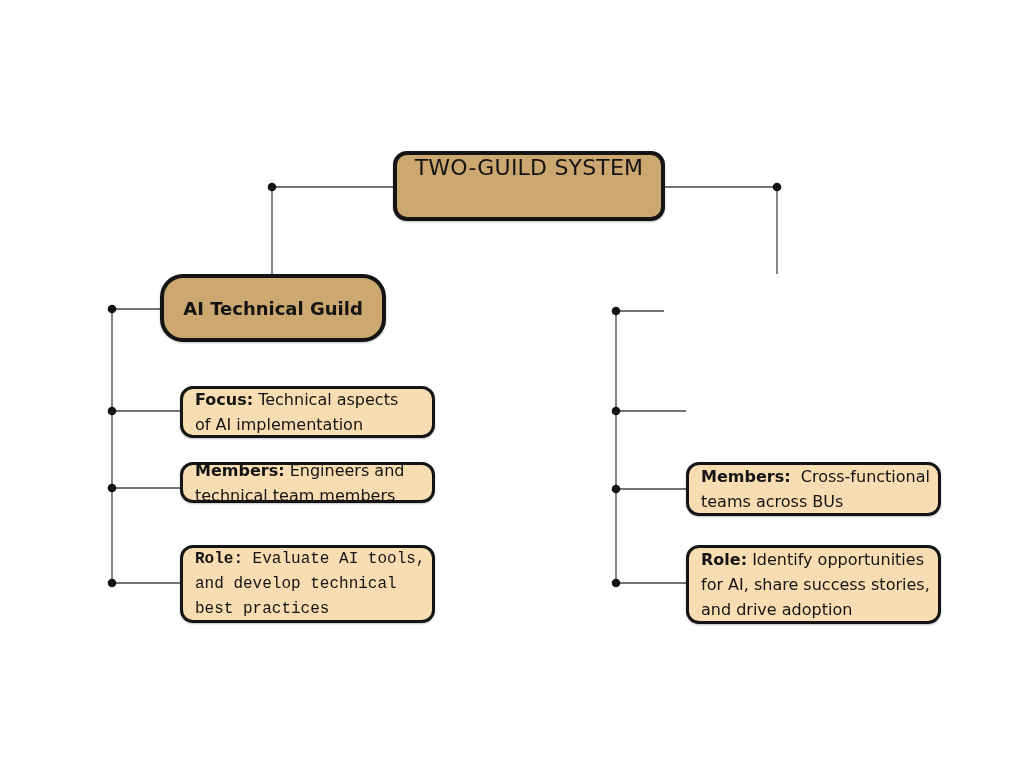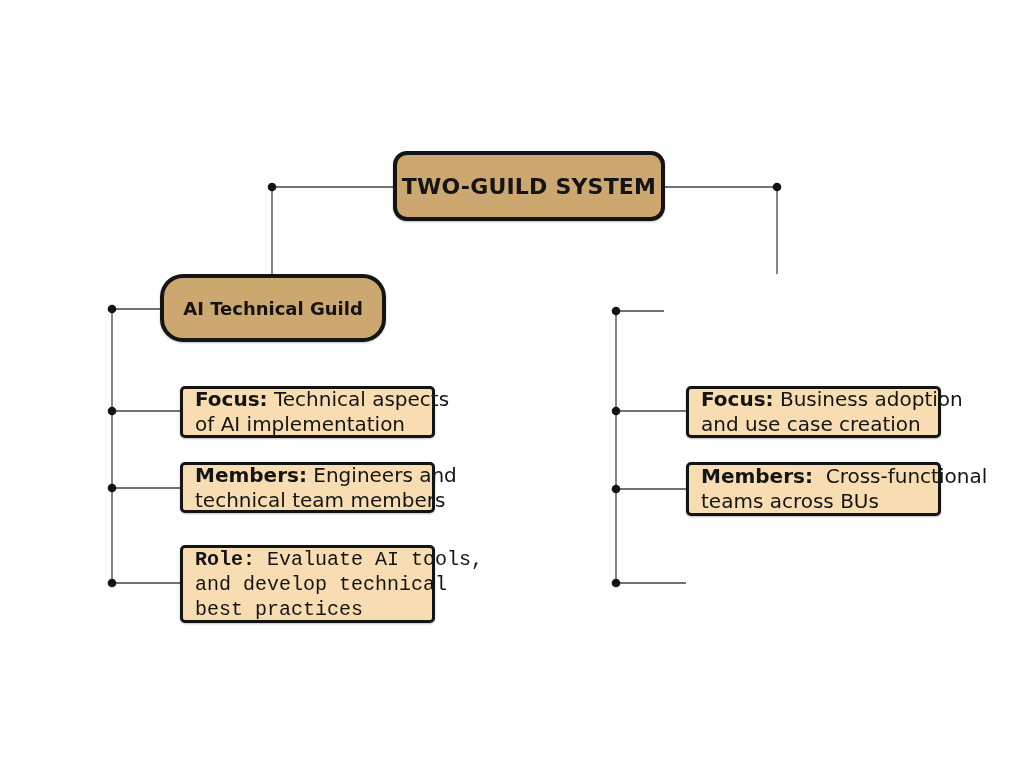--- a/index.html
+++ b/index.html
@@ -26,51 +26,51 @@
     box-sizing: border-box;
     border: 4px solid var(--ink, #141414);
     color: var(--ink, #141414);
     box-shadow: 0 1px 2px rgba(0,0,0,0.25);
   }
   .root-node {
     left: 393px; top: 151px;
     width: 272px; height: 70px;
     background: var(--guild-fill, #CCA770);
     border-radius: 14px;
-    display: flex; align-items: center; justify-content: center;
-    font-weight: bold;
+    display: flex; align-items: flex-start; justify-content: center;
+    font-weight: normal;
     font-size: 22px;
     letter-spacing: 0.2px;
     white-space: nowrap;
   }
   .guild-node {
     width: 226px; height: 68px;
     background: var(--guild-fill, #CCA770);
     border-radius: 12px;
     display: flex; align-items: center; justify-content: center;
     font-weight: bold;
     font-size: 18px;
     white-space: nowrap;
   }
   #guild-left  { left: 160px; top: 274px; border-radius: 23px; }
   #guild-right { left: 664px; top: 274px; }
   .child-node {
     width: 255px;
     background: var(--child-fill, #F9DDB2);
-    border-radius: 5px;
+    border-radius: 13px;
     border-width: 3px;
     padding: 0 4px 0 12px;
     display: flex; align-items: center;
-    font-size: 20px;
+    font-size: 16px;
     line-height: 25px;
   }
   .child-content { white-space: pre; }
   .child-label { font-weight: bold; }
   #child-l0 { left: 180px; top: 386px; height: 52px; }
-  #child-l1 { left: 180px; top: 462px; height: 51px; }
+  #child-l1 { left: 180px; top: 462px; height: 41px; }
   #child-l2 { left: 180px; top: 545px; height: 78px; font-family: Liberation Mono, monospace; }
   #child-r0 { left: 686px; top: 386px; height: 52px; }
   #child-r1 { left: 686px; top: 462px; height: 54px; }
   #child-r2 { left: 686px; top: 545px; height: 79px; }
 </style>
 </head>
 <body>
 
 <div class="canvas">
 
@@ -129,24 +129,25 @@
     <div class="child-content"><span class="child-label">Members:</span><span class="child-text"> Engineers and
 technical team members</span></div>
   </div>
 
   <div class="node child-node" id="child-l2">
     <div class="child-content"><span class="child-label">Role:</span><span class="child-text"> Evaluate AI tools,
 and develop technical
 best practices</span></div>
   </div>
 
-  <div class="node child-node" id="child-r0">
-    <div class="child-content"><span class="child-label">Focus:</span><span class="child-text"> Business adoption
-and use case creation</span></div>
-  </div>
 
   <div class="node child-node" id="child-r1">
     <div class="child-content"><span class="child-label">Members:</span><span class="child-text">  Cross-functional
 teams across BUs</span></div>
   </div>
 
+  <div class="node child-node" id="child-r2">
+    <div class="child-content"><span class="child-label">Role:</span><span class="child-text"> Identify opportunities
+for AI, share success stories,
+and drive adoption</span></div>
+  </div>
 
 </div>
 
 </body></html>

